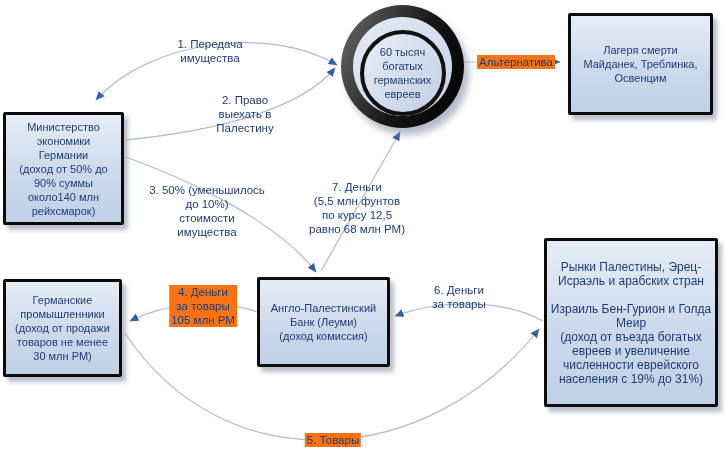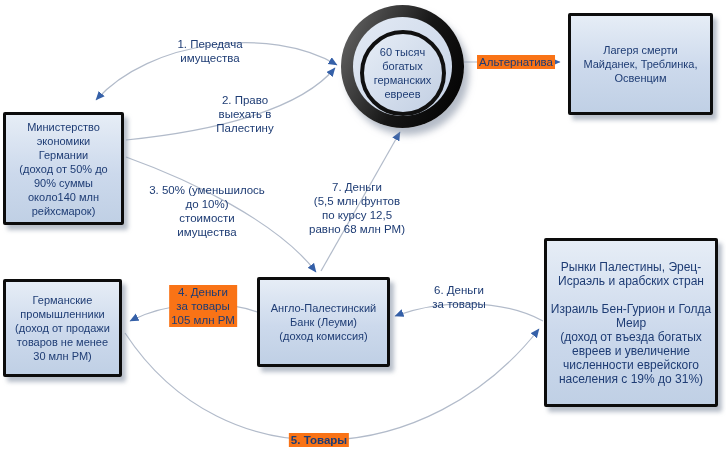--- a/index.html
+++ b/index.html
@@ -122,17 +122,17 @@
 по курсу 12,5
 равно 68 млн РМ)</div>
 
   <div class="edge-label opaque" style="left:191px;top:306px;margin-left:12px;">4. Деньги
 за товары
 105 млн РМ</div>
 
   <div class="edge-label" style="left:459px;top:297px;">6. Деньги
 за товары</div>
 
-  <div class="edge-label opaque" style="left:319px;top:440px;font-weight:bold;">5. Товары</div>
+  <div class="edge-label opaque" style="left:333px;top:440px;">5. Товары</div>
 
   <div class="edge-label opaque" style="left:516px;top:62px;">Альтернатива</div>
 
 </div>
 
 </body></html>

